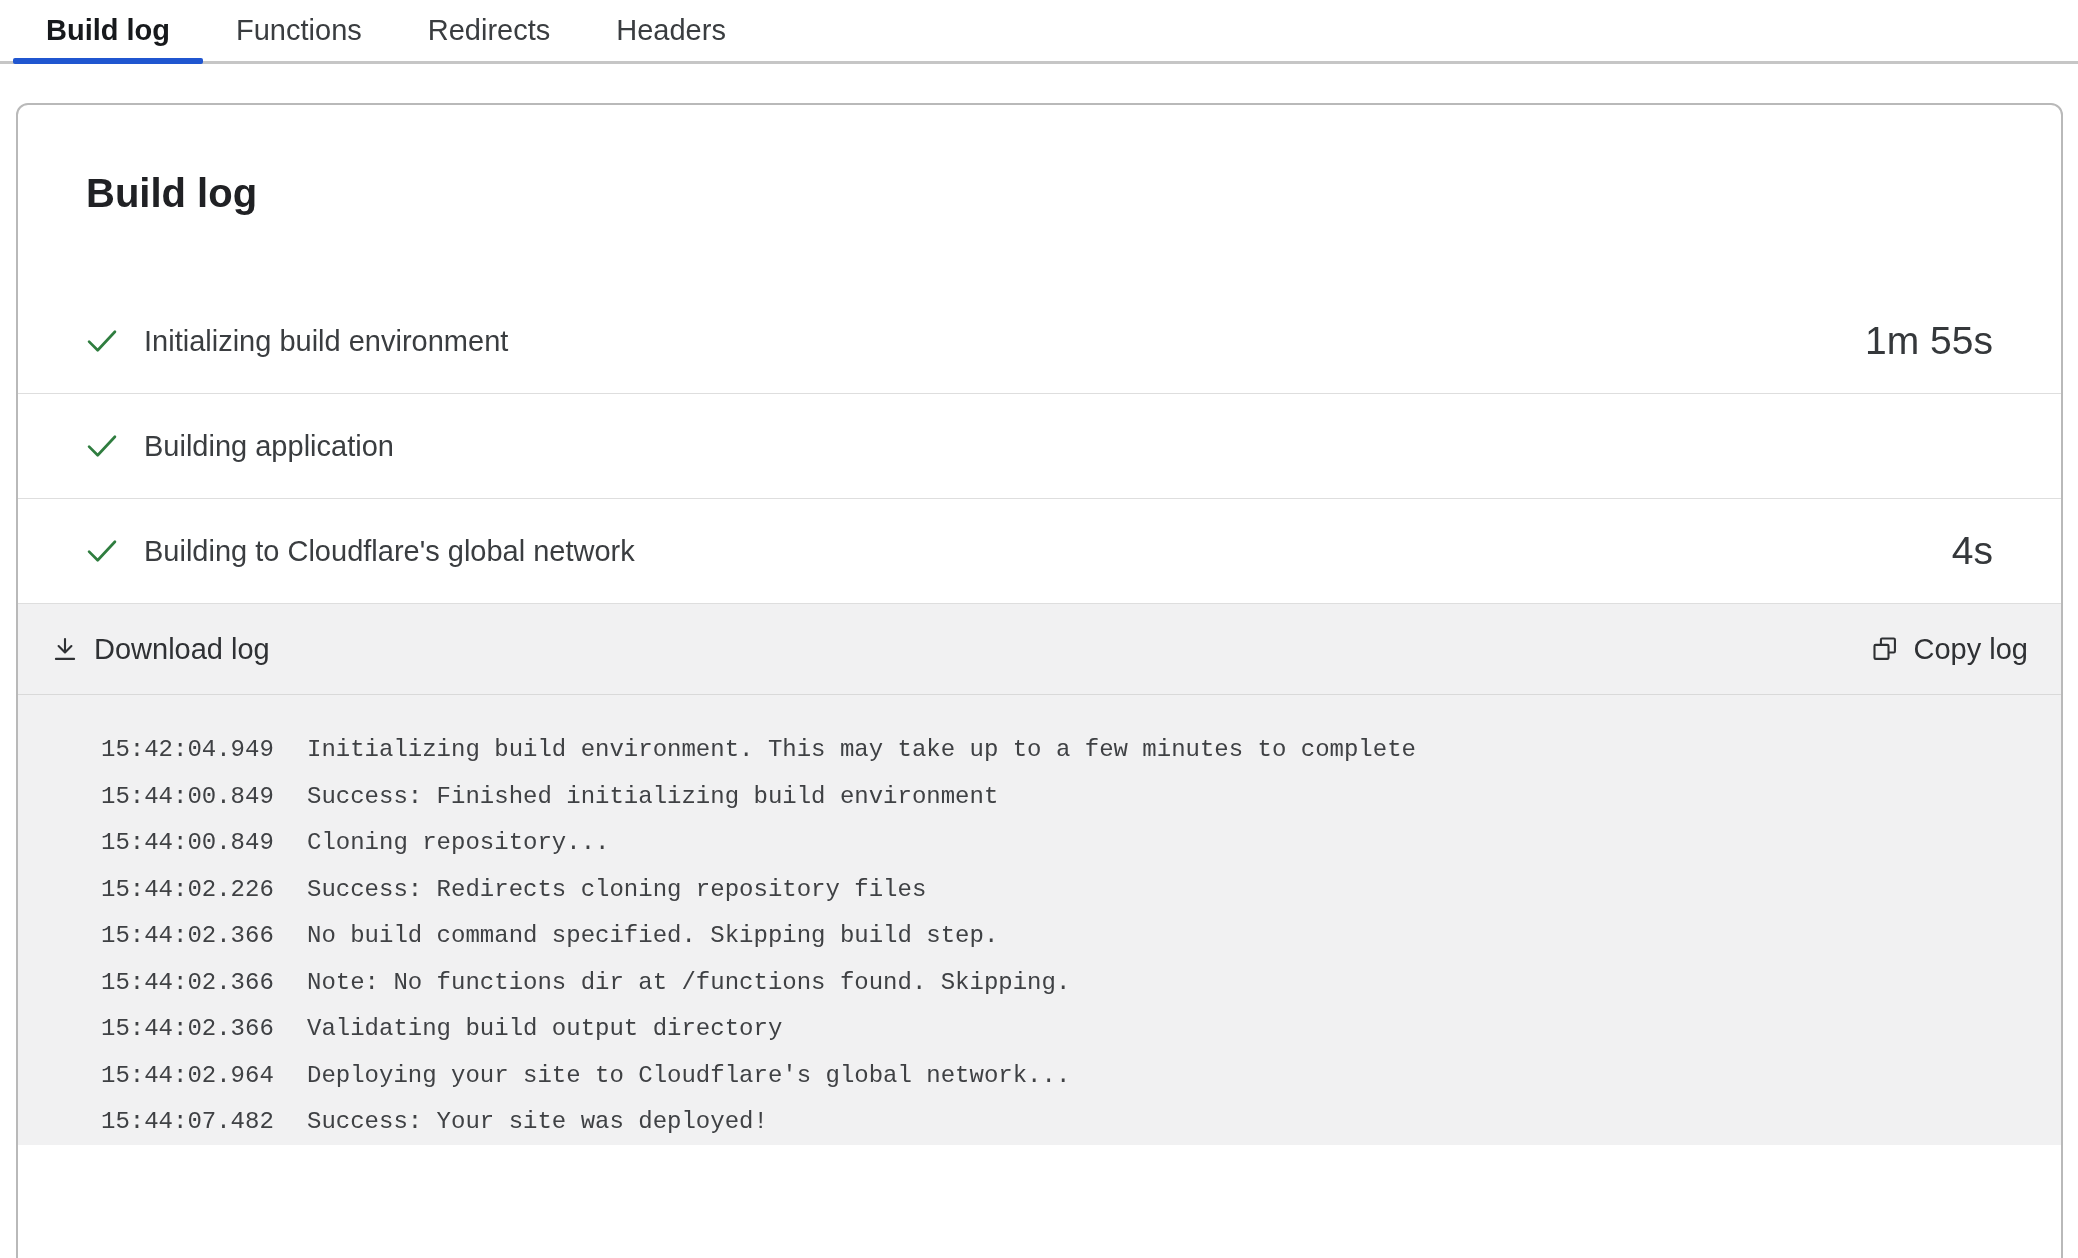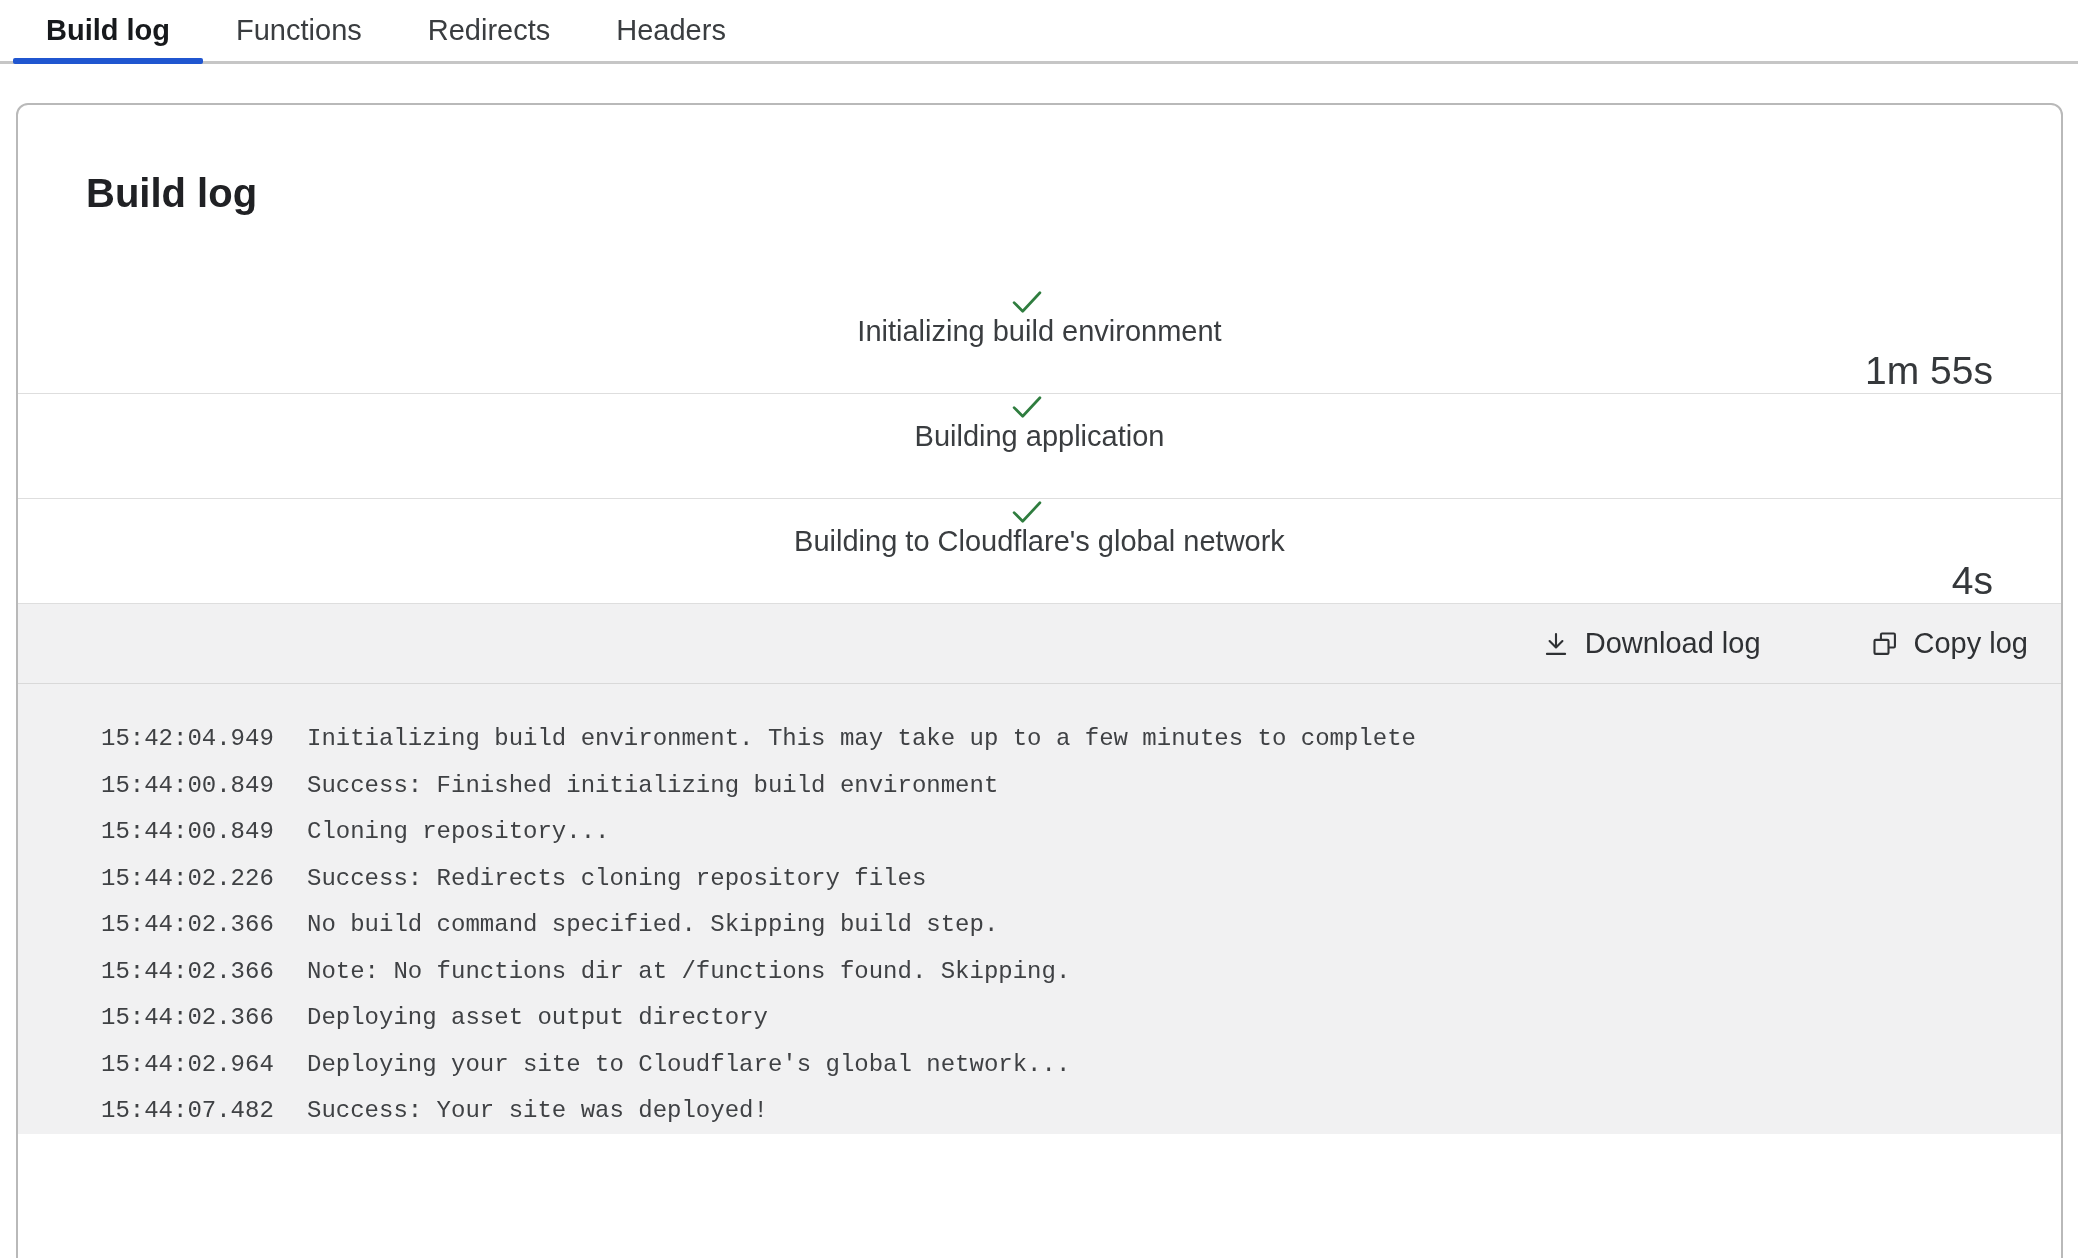--- a/index.html
+++ b/index.html
@@ -38,29 +38,29 @@
     background:#fff;overflow:hidden;
   }
   .card-title{
     margin:0;padding:64px 68px 72px 68px;
     font-size:40px;line-height:48px;font-weight:600;color:#202124;
   }
   
   .steps{list-style:none;margin:0;padding:0}
   .step{
     display:flex;align-items:center;height:105px;padding:0 68px;
-    border-bottom:1px solid var(--divider);cursor:pointer;background:#fff;flex-direction:column;
+    border-bottom:1px solid var(--divider);cursor:pointer;background:#fff;
   }
   .check{width:32px;height:26px;margin-right:26px;flex:none;display:flex;align-items:center}
   .step-label{font-size:29px;color:var(--text-body);flex:1 1 auto}
   .step-duration{font-size:39px;color:#35383b;margin-left:auto;white-space:nowrap}
   
   .toolbar{
-    display:flex;justify-content:flex-end;align-items:center;gap:110px;
-    height:80px;padding:0 33px;background:var(--panel-gray);
+    display:flex;justify-content:space-between;align-items:center;gap:110px;
+    height:91px;padding:0 33px;background:var(--panel-gray);
     border-bottom:1px solid #d9d9d9;
   }
   .tool-btn{
     display:flex;align-items:center;gap:15px;
     background:none;border:0;padding:0;cursor:pointer;
     font-family:inherit;font-size:29px;color:#2f3134;
   }
   .tool-icon{display:flex;align-items:center}
   
   .log{
@@ -170,21 +170,21 @@
         <div class="log-line">
           <span class="log-ts">15:44:02.366</span>
           <span class="log-msg">No build command specified. Skipping build step.</span>
         </div>
         <div class="log-line">
           <span class="log-ts">15:44:02.366</span>
           <span class="log-msg">Note: No functions dir at /functions found. Skipping.</span>
         </div>
         <div class="log-line">
           <span class="log-ts">15:44:02.366</span>
-          <span class="log-msg">Deploying asset output directory</span>
+          <span class="log-msg">Validating build output directory</span>
         </div>
         <div class="log-line">
           <span class="log-ts">15:44:02.964</span>
           <span class="log-msg">Deploying your site to Cloudflare's global network...</span>
         </div>
         <div class="log-line">
           <span class="log-ts">15:44:07.482</span>
           <span class="log-msg">Success: Your site was deployed!</span>
         </div>
       </div>

